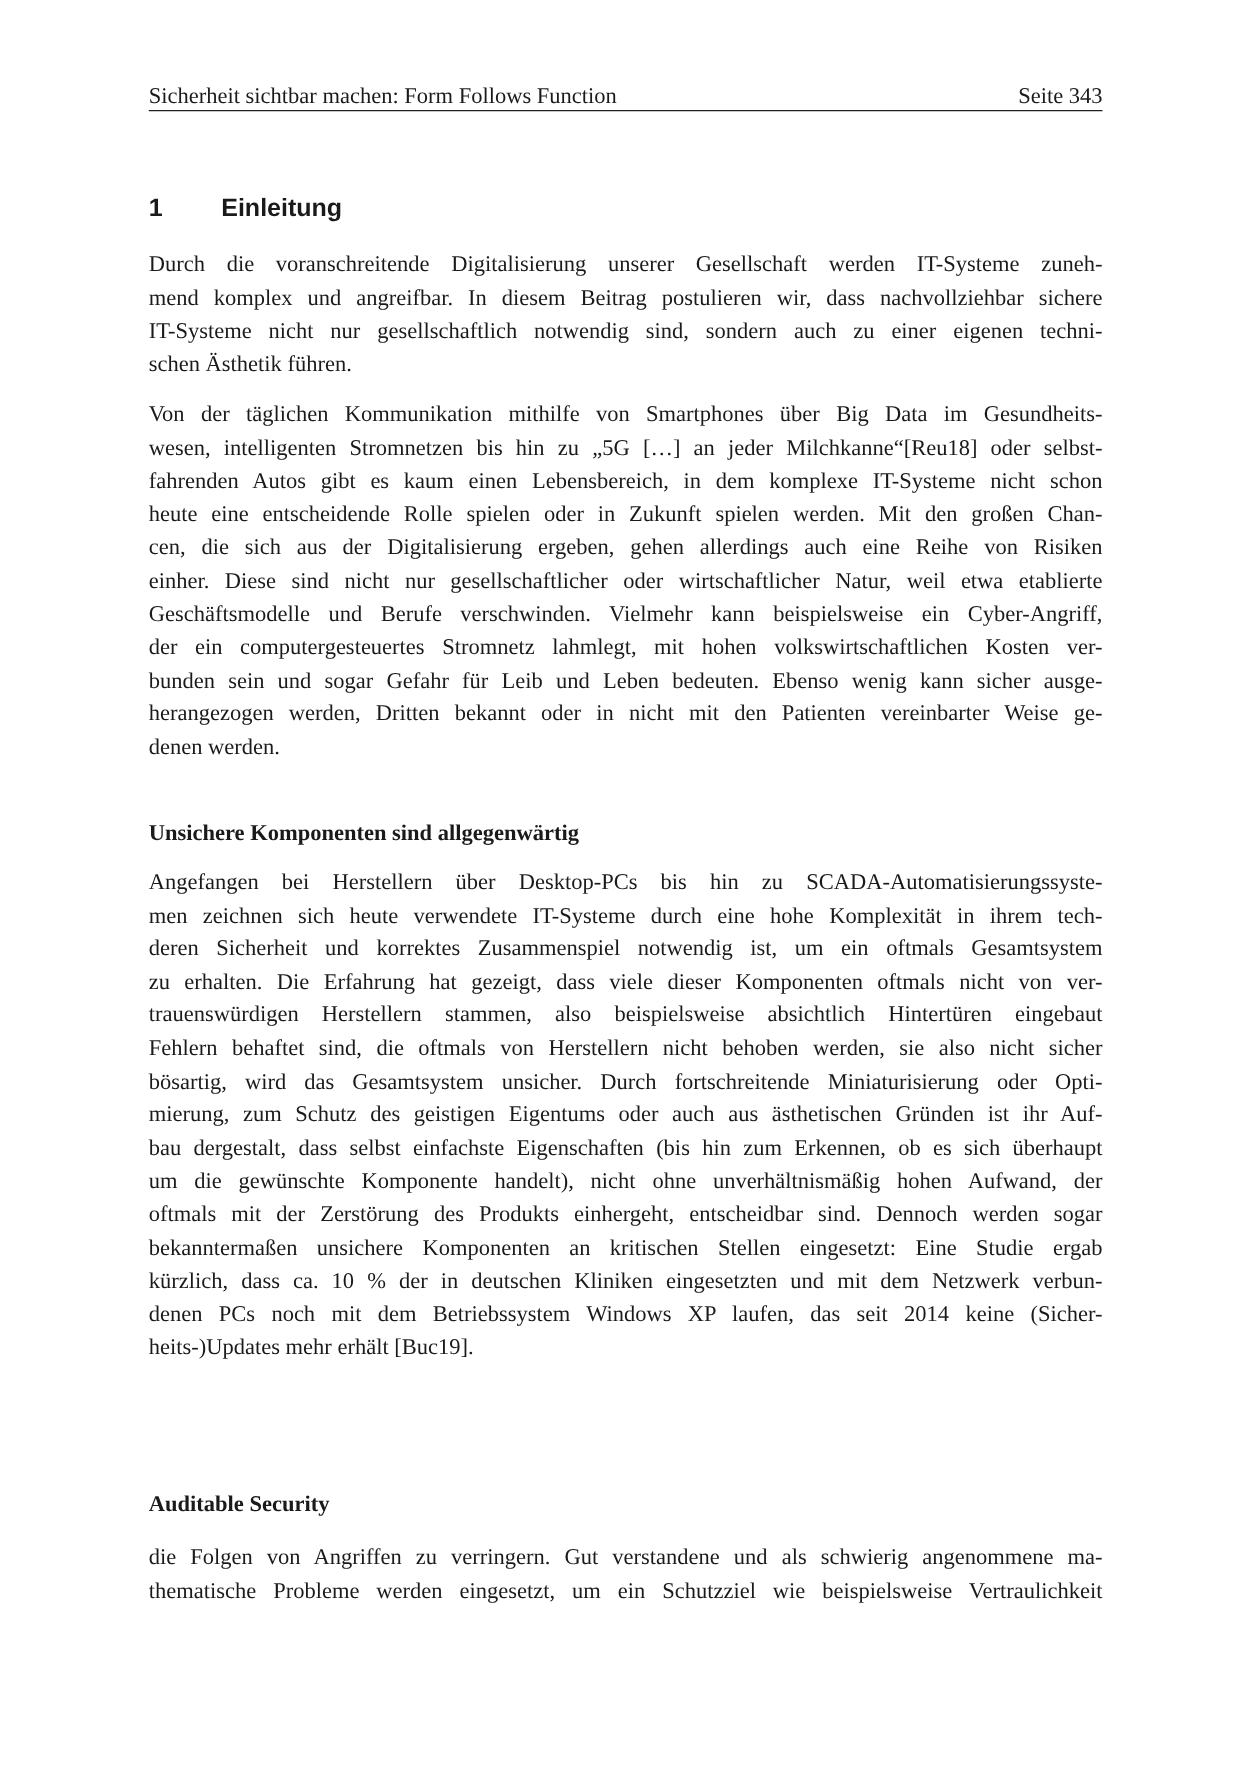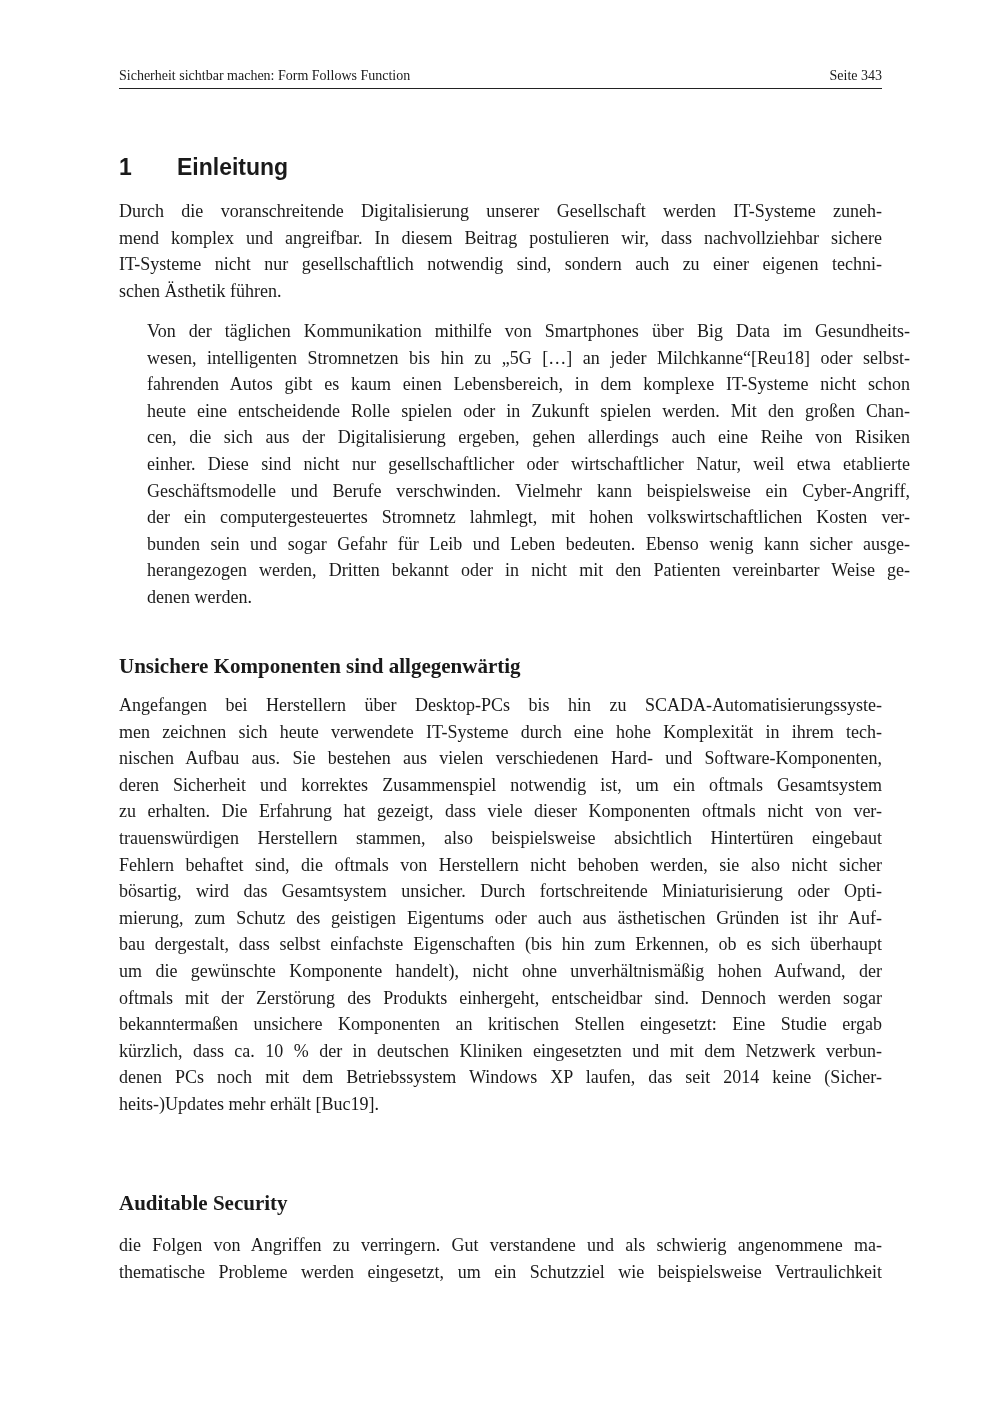--- a/index.html
+++ b/index.html
@@ -1,30 +1,30 @@
 <!DOCTYPE html>
 <html><head>
 <meta charset="utf-8">
 <style>
   html, body { margin: 0; padding: 0; background: #ffffff; }
   body { width: 1000px; height: 1414px; position: relative; overflow: hidden;
          font-family: "Liberation Serif", "DejaVu Serif", serif; color: #1a1a1a; }
   .page { position: absolute; left: 119px; top: 0; width: 763px; }
   .running-header { position: absolute; top: 66px; left: 0; width: 763px; height: 22px;
-                    border-bottom: 1.3px solid #222; font-size: 14px; line-height: 20px; }
+                    border-bottom: 1.3px solid #222; font-size: 18px; line-height: 20px; }
   .running-header .left { position: absolute; left: 0; top: 0; }
   .running-header .right { position: absolute; right: 0; top: 0; }
   .section-title { position: absolute; top: 152px; left: 0; font-family: "Liberation Sans", "DejaVu Sans", sans-serif;
-                   font-weight: bold; font-size: 23px; line-height: 30px; }
+                   font-weight: bold; font-size: 20px; line-height: 30px; }
   .section-title .num { display: inline-block; width: 58px; }
   .block { position: absolute; left: 0; width: 763px; font-size: 18px; }
   .line { display: block; height: 26.6px; line-height: 26.6px; text-align: justify; text-align-last: justify;
           white-space: nowrap; overflow: visible; }
   .line.last { text-align-last: left; }
-  .subhead { position: absolute; left: 0; font-weight: bold; font-size: 21px; line-height: 26px; }
+  .subhead { position: absolute; left: 0; font-weight: bold; font-size: 18px; line-height: 26px; }
 </style>
 </head>
 <body>
 
 <div class="page">
 
   <div class="running-header">
     <span class="left">Sicherheit sichtbar machen: Form Follows Function</span>
     <span class="right">Seite 343</span>
   </div>
@@ -33,40 +33,39 @@
     <span class="num">1</span><span>Einleitung</span>
   </div>
 
   <div class="block" style="top:198px;">
     <span class="line">Durch die voranschreitende Digitalisierung unserer Gesellschaft werden IT-Systeme zuneh-</span>
     <span class="line">mend komplex und angreifbar. In diesem Beitrag postulieren wir, dass nachvollziehbar sichere</span>
     <span class="line">IT-Systeme nicht nur gesellschaftlich notwendig sind, sondern auch zu einer eigenen techni-</span>
     <span class="line last">schen Ästhetik führen.</span>
   </div>
 
-  <div class="block" style="top:318px;margin-left:28px;">
+  <div class="block" style="top:318px;">
     <span class="line">Von der täglichen Kommunikation mithilfe von Smartphones über Big Data im Gesundheits-</span>
     <span class="line">wesen, intelligenten Stromnetzen bis hin zu „5G […] an jeder Milchkanne“[Reu18] oder selbst-</span>
     <span class="line">fahrenden Autos gibt es kaum einen Lebensbereich, in dem komplexe IT-Systeme nicht schon</span>
     <span class="line">heute eine entscheidende Rolle spielen oder in Zukunft spielen werden. Mit den großen Chan-</span>
     <span class="line">cen, die sich aus der Digitalisierung ergeben, gehen allerdings auch eine Reihe von Risiken</span>
     <span class="line">einher. Diese sind nicht nur gesellschaftlicher oder wirtschaftlicher Natur, weil etwa etablierte</span>
     <span class="line">Geschäftsmodelle und Berufe verschwinden. Vielmehr kann beispielsweise ein Cyber-Angriff,</span>
     <span class="line">der ein computergesteuertes Stromnetz lahmlegt, mit hohen volkswirtschaftlichen Kosten ver-</span>
     <span class="line">bunden sein und sogar Gefahr für Leib und Leben bedeuten. Ebenso wenig kann sicher ausge-</span>
     <span class="line">herangezogen werden, Dritten bekannt oder in nicht mit den Patienten vereinbarter Weise ge-</span>
     <span class="line last">denen werden.</span>
   </div>
 
   <div class="subhead" style="top:653px;">Unsichere Komponenten sind allgegenwärtig</div>
 
   <div class="block" style="top:692px;">
     <span class="line">Angefangen bei Herstellern über Desktop-PCs bis hin zu SCADA-Automatisierungssyste-</span>
     <span class="line">men zeichnen sich heute verwendete IT-Systeme durch eine hohe Komplexität in ihrem tech-</span>
-    <span class="line">nischen Aufbau aus. Sie bestehen aus vielen verschiedenen Hard- und Software-Komponenten,</span>
     <span class="line">deren Sicherheit und korrektes Zusammenspiel notwendig ist, um ein oftmals Gesamtsystem</span>
     <span class="line">zu erhalten. Die Erfahrung hat gezeigt, dass viele dieser Komponenten oftmals nicht von ver-</span>
     <span class="line">trauenswürdigen Herstellern stammen, also beispielsweise absichtlich Hintertüren eingebaut</span>
     <span class="line">Fehlern behaftet sind, die oftmals von Herstellern nicht behoben werden, sie also nicht sicher</span>
     <span class="line">bösartig, wird das Gesamtsystem unsicher. Durch fortschreitende Miniaturisierung oder Opti-</span>
     <span class="line">mierung, zum Schutz des geistigen Eigentums oder auch aus ästhetischen Gründen ist ihr Auf-</span>
     <span class="line">bau dergestalt, dass selbst einfachste Eigenschaften (bis hin zum Erkennen, ob es sich überhaupt</span>
     <span class="line">um die gewünschte Komponente handelt), nicht ohne unverhältnismäßig hohen Aufwand, der</span>
     <span class="line">oftmals mit der Zerstörung des Produkts einhergeht, entscheidbar sind. Dennoch werden sogar</span>
     <span class="line">bekanntermaßen unsichere Komponenten an kritischen Stellen eingesetzt: Eine Studie ergab</span>

